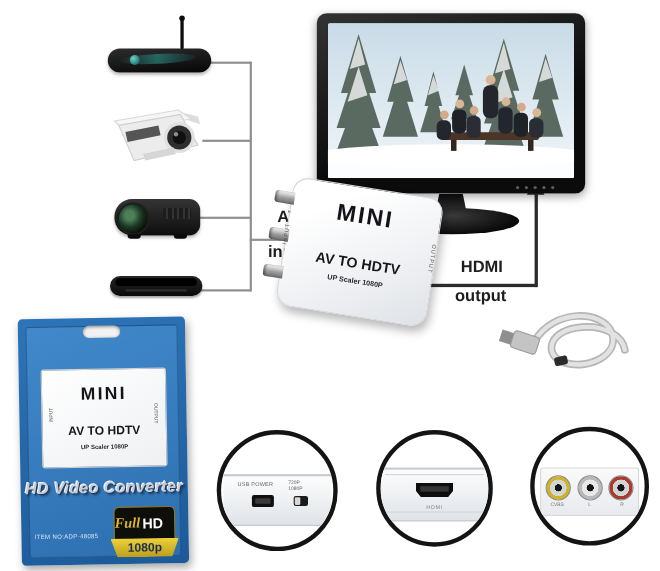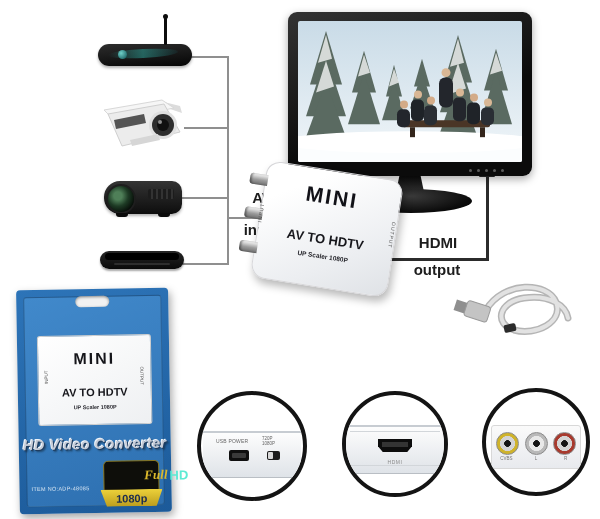--- a/index.html
+++ b/index.html
@@ -80,23 +80,23 @@
   .pack .window .title{position:absolute;left:0;right:0;top:50px;text-align:center;font-size:11px;font-weight:800;color:#17171c;}
   .pack .window .subtitle{position:absolute;left:0;right:0;top:68px;text-align:center;font-size:5.5px;font-weight:700;color:#2a2a30;}
   .pack .window .side-l{position:absolute;left:1px;top:38px;font-size:4.5px;color:#555;transform:rotate(-90deg);}
   .pack .window .side-r{position:absolute;right:0px;top:38px;font-size:4.5px;color:#555;transform:rotate(90deg);}
   .pack .pname{position:absolute;left:0;right:0;top:147px;text-align:center;font-size:14.5px;font-weight:700;font-style:italic;
         letter-spacing:.4px;color:#c7cdd8;
         text-shadow:1px 1px 0 #1f3c5e,-1px -1px 0 #f0f5fa,2px 2px 2px rgba(0,0,0,.45);}
   .pack .itemno{position:absolute;left:12px;top:196px;font-size:5.5px;color:#d5e4f2;letter-spacing:.3px;}
   .badge{position:absolute;right:9px;top:172px;width:62px;height:46px;}
   .badge .top{position:absolute;left:3px;right:3px;top:0;height:28px;border-radius:5px 5px 0 0;background:#0e0e0a;
-        border:1px solid #8a7720;display:flex;align-items:center;justify-content:space-between;gap:2px;padding-left:40px;}
+        border:1px solid #8a7720;display:flex;align-items:center;justify-content:flex-start;gap:2px;}
   .badge .full{font-family:"Liberation Serif",serif;font-style:italic;font-weight:700;font-size:13px;color:#dcb92c;}
-  .badge .hd{font-weight:800;font-size:13px;color:#5eead4;}
+  .badge .hd{font-weight:800;font-size:13px;color:#ffffff;}
   .badge .ribbon{position:absolute;left:0;right:0;bottom:0;height:17px;display:flex;align-items:center;justify-content:center;
         background:linear-gradient(#ecd13a,#bd9e1e);clip-path:polygon(0 0,100% 0,90% 100%,10% 100%);
         font-size:11px;font-weight:800;color:#1d2d4e;}
 
   
   .callout{position:absolute;border:4px solid #141414;border-radius:50%;background:#fff;overflow:hidden;}
   .c1{left:197px;top:391px;width:102px;height:102px;}
   .c2{left:342px;top:391px;width:98px;height:98px;}
   .c3{left:482px;top:388px;width:100px;height:100px;}
   .dev-edge{position:absolute;background:linear-gradient(#fdfdfd,#dfe3e8);border-top:2px solid #c7ccd2;border-bottom:1px solid #b9bec4;}

